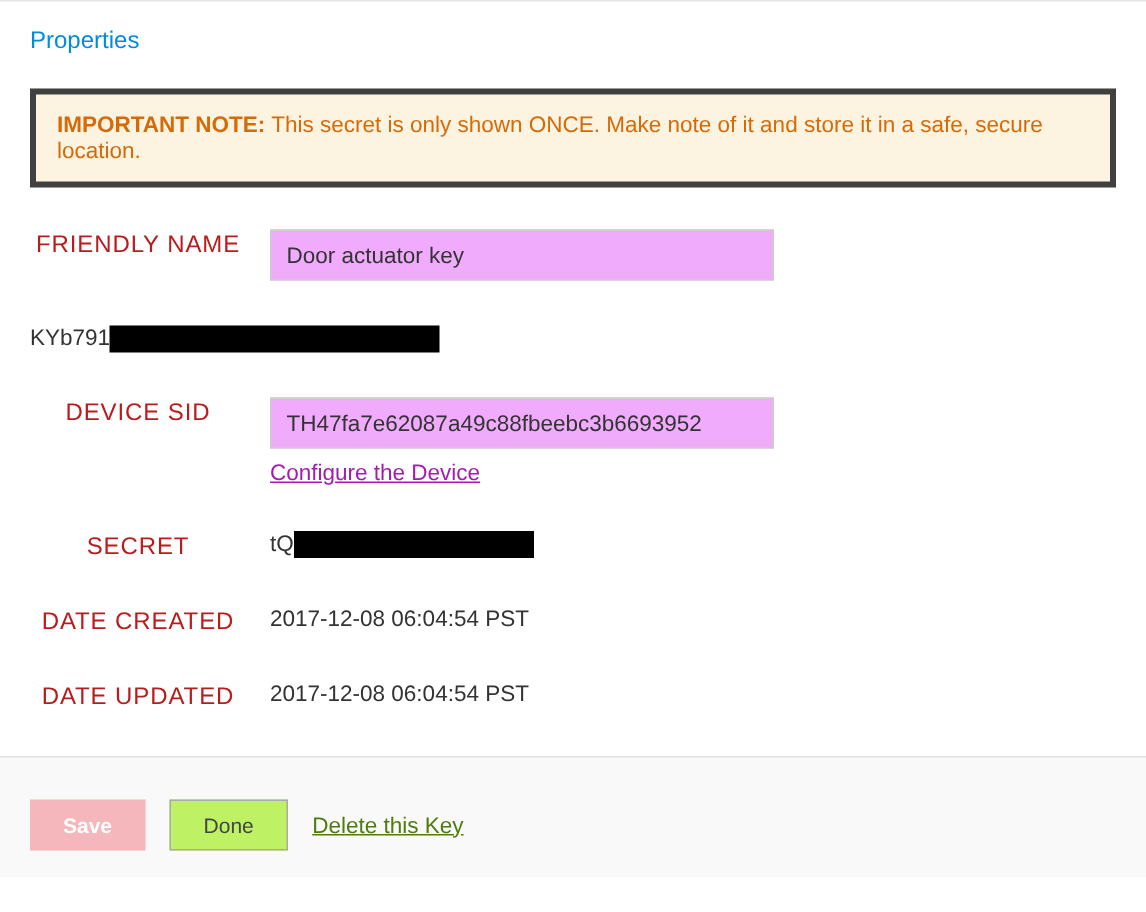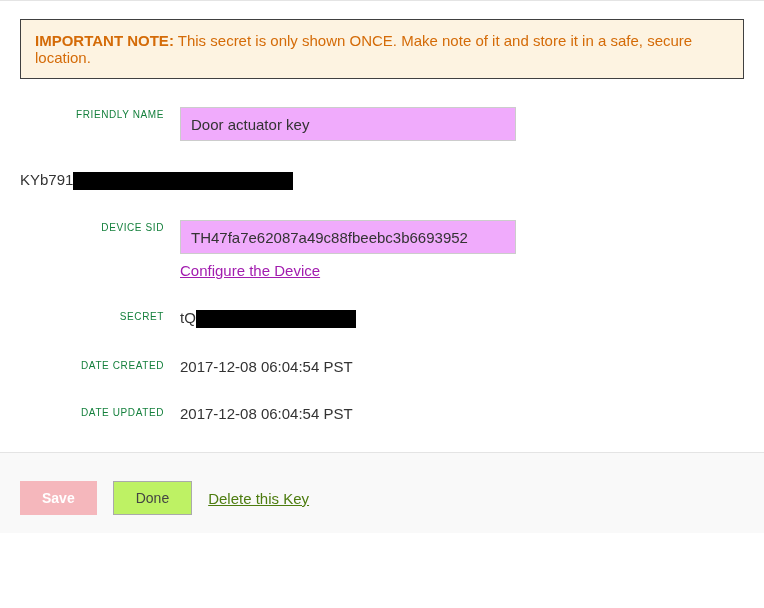--- a/index.html
+++ b/index.html
@@ -21,45 +21,45 @@
     margin: 4px 0 10px 0;
     color: #232323;
   }
   .subtitle {
     color: #008cdd;
     font-size: 16px;
     margin: 0 0 22px 0;
   }
   .notice {
     background: #fdf3e1;
-    border: 1px solid #404040;
+    border: 4px solid #404040;
     padding: 12px 14px;
     font-size: 15px;
     color: #d46b08;
     margin-bottom: 24px;
   }
   .notice .bold {
     font-weight: 700;
   }
   .form {
     padding-left: 0;
   }
   .row {
     display: flex;
     align-items: flex-start;
     margin-bottom: 26px;
   }
   .label {
     width: 160px;
-    text-align: right;
+    text-align: center;
     padding-right: 16px;
     padding-top: 6px;
-    font-size: 10px;
+    font-size: 16px;
     letter-spacing: 0.6px;
-    color: #15803d;
+    color: #b91c1c;
   }
   .value {
     flex: 1;
     font-size: 15px;
     color: #333;
     padding-top: 4px;
   }
   input.text-input {
     width: 336px;
     height: 34px;
@@ -117,20 +117,21 @@
   .btn-secondary {
     background: #bef264;
     color: #444;
     border: 1px solid #aaa;
   }
 </style>
 </head>
 <body>
 
 <div class="page">
+  <div class="subtitle">Properties</div>
 
   <div class="notice">
     <span class="bold">IMPORTANT NOTE:</span>
     <span>This secret is only shown ONCE. Make note of it and store it in a safe, secure location.</span>
   </div>
 
   <div class="form">
 
     <div class="row">
       <div class="label">FRIENDLY NAME</div>

